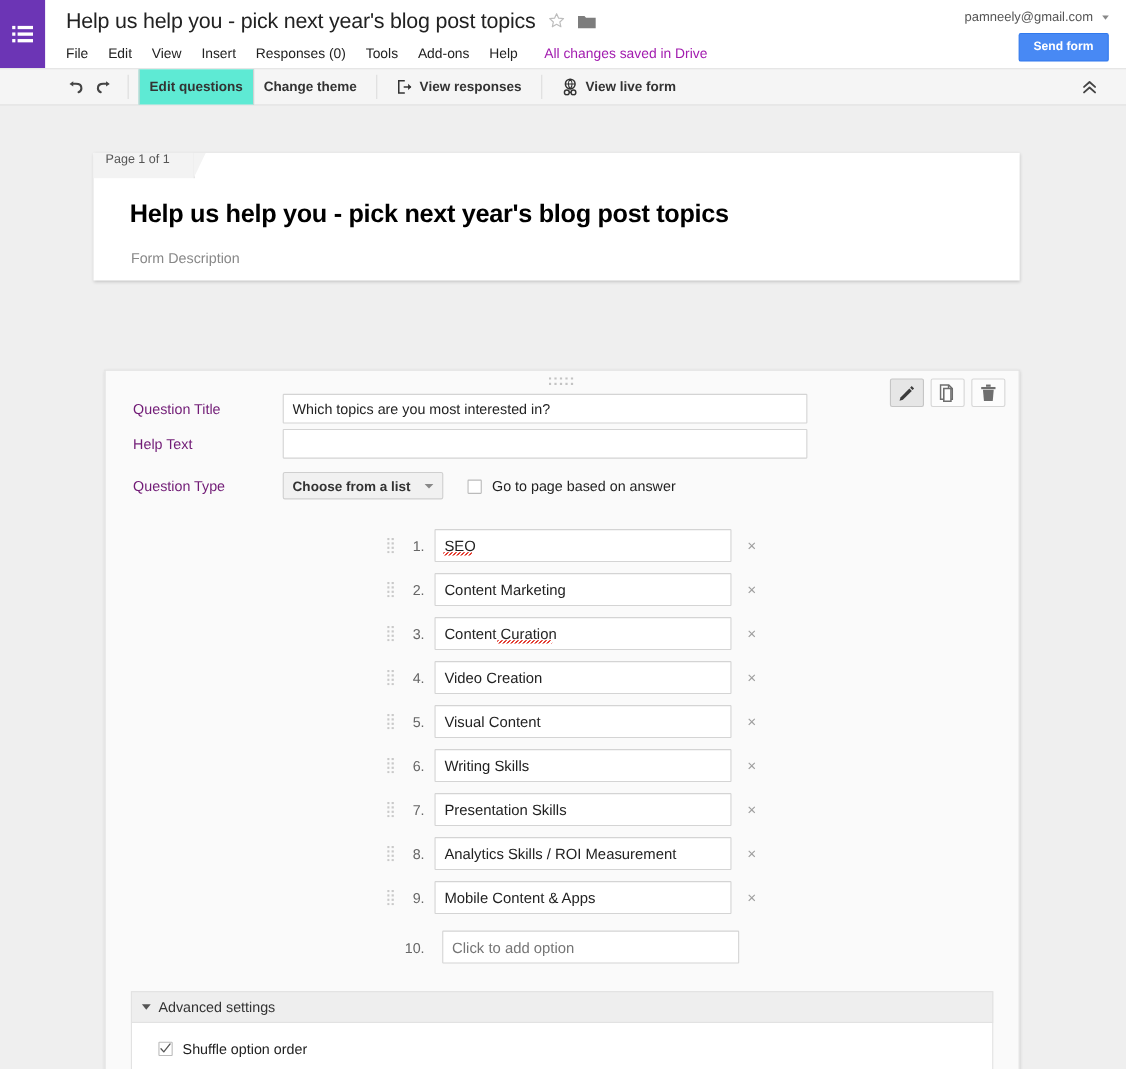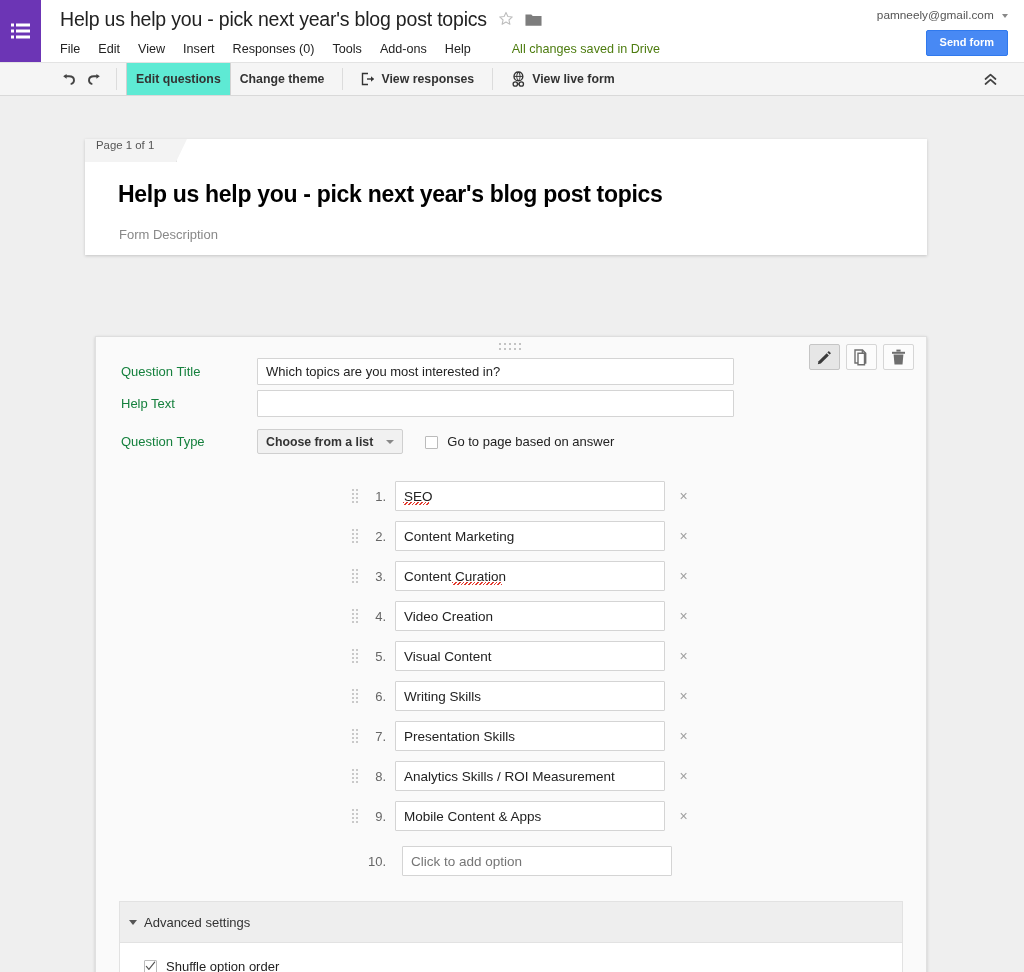--- a/index.html
+++ b/index.html
@@ -51,22 +51,22 @@
   }
   .menu-item {
     font-size: 12.6px;
     color: #222;
     margin-right: 18px;
     cursor: pointer;
     white-space: nowrap;
   }
   .save-status {
     font-size: 12.6px;
-    color: #4d7c0f;
-    margin-left: 23px;
+    color: #a21caf;
+    margin-left: 6px;
     white-space: nowrap;
   }
 
   .appbar-right {
     flex: 0 0 auto;
     padding: 8px 16px 0 0;
     text-align: right;
   }
   .account {
     font-size: 11.8px;
@@ -213,21 +213,21 @@
   }
   .q-act.sel { background: #e6e6e6; border-color: #c5c5c5; }
 
   .q-field-row {
     display: flex; align-items: center;
     padding: 0 0 0 25px;
     margin-top: 5px;
   }
   .q-label {
     width: 136px; flex: 0 0 136px;
-    font-size: 13px; color: #15803d;
+    font-size: 13px; color: #701a75;
   }
   .q-input {
     width: 477px; height: 27px;
     border: 1px solid #d4d4d4;
     border-radius: 1px;
     background: #fff;
     font-size: 13px; color: #222;
     padding: 0 8px;
     font-family: "Liberation Sans", sans-serif;
     outline: none;
@@ -316,21 +316,21 @@
     cursor: pointer;
     font-family: "Liberation Sans", sans-serif;
   }
   .opt-row.placeholder .opt-num { color: #666; }
   .opt-input.ph { color: #a21caf; }
   .opt-row.placeholder .opt-input-wrap { margin-left: 7px; }
 
   
   .adv-header {
     margin: 20px 23px 0 23px;
-    height: 42px;
+    height: 29px;
     background: #eeeeee;
     border: 1px solid #e2e2e2;
     display: flex; align-items: center;
     padding-left: 9px;
     font-size: 13px; color: #333;
     cursor: pointer;
   }
   .adv-caret {
     margin-right: 7px;
     border-left: 4px solid transparent;

